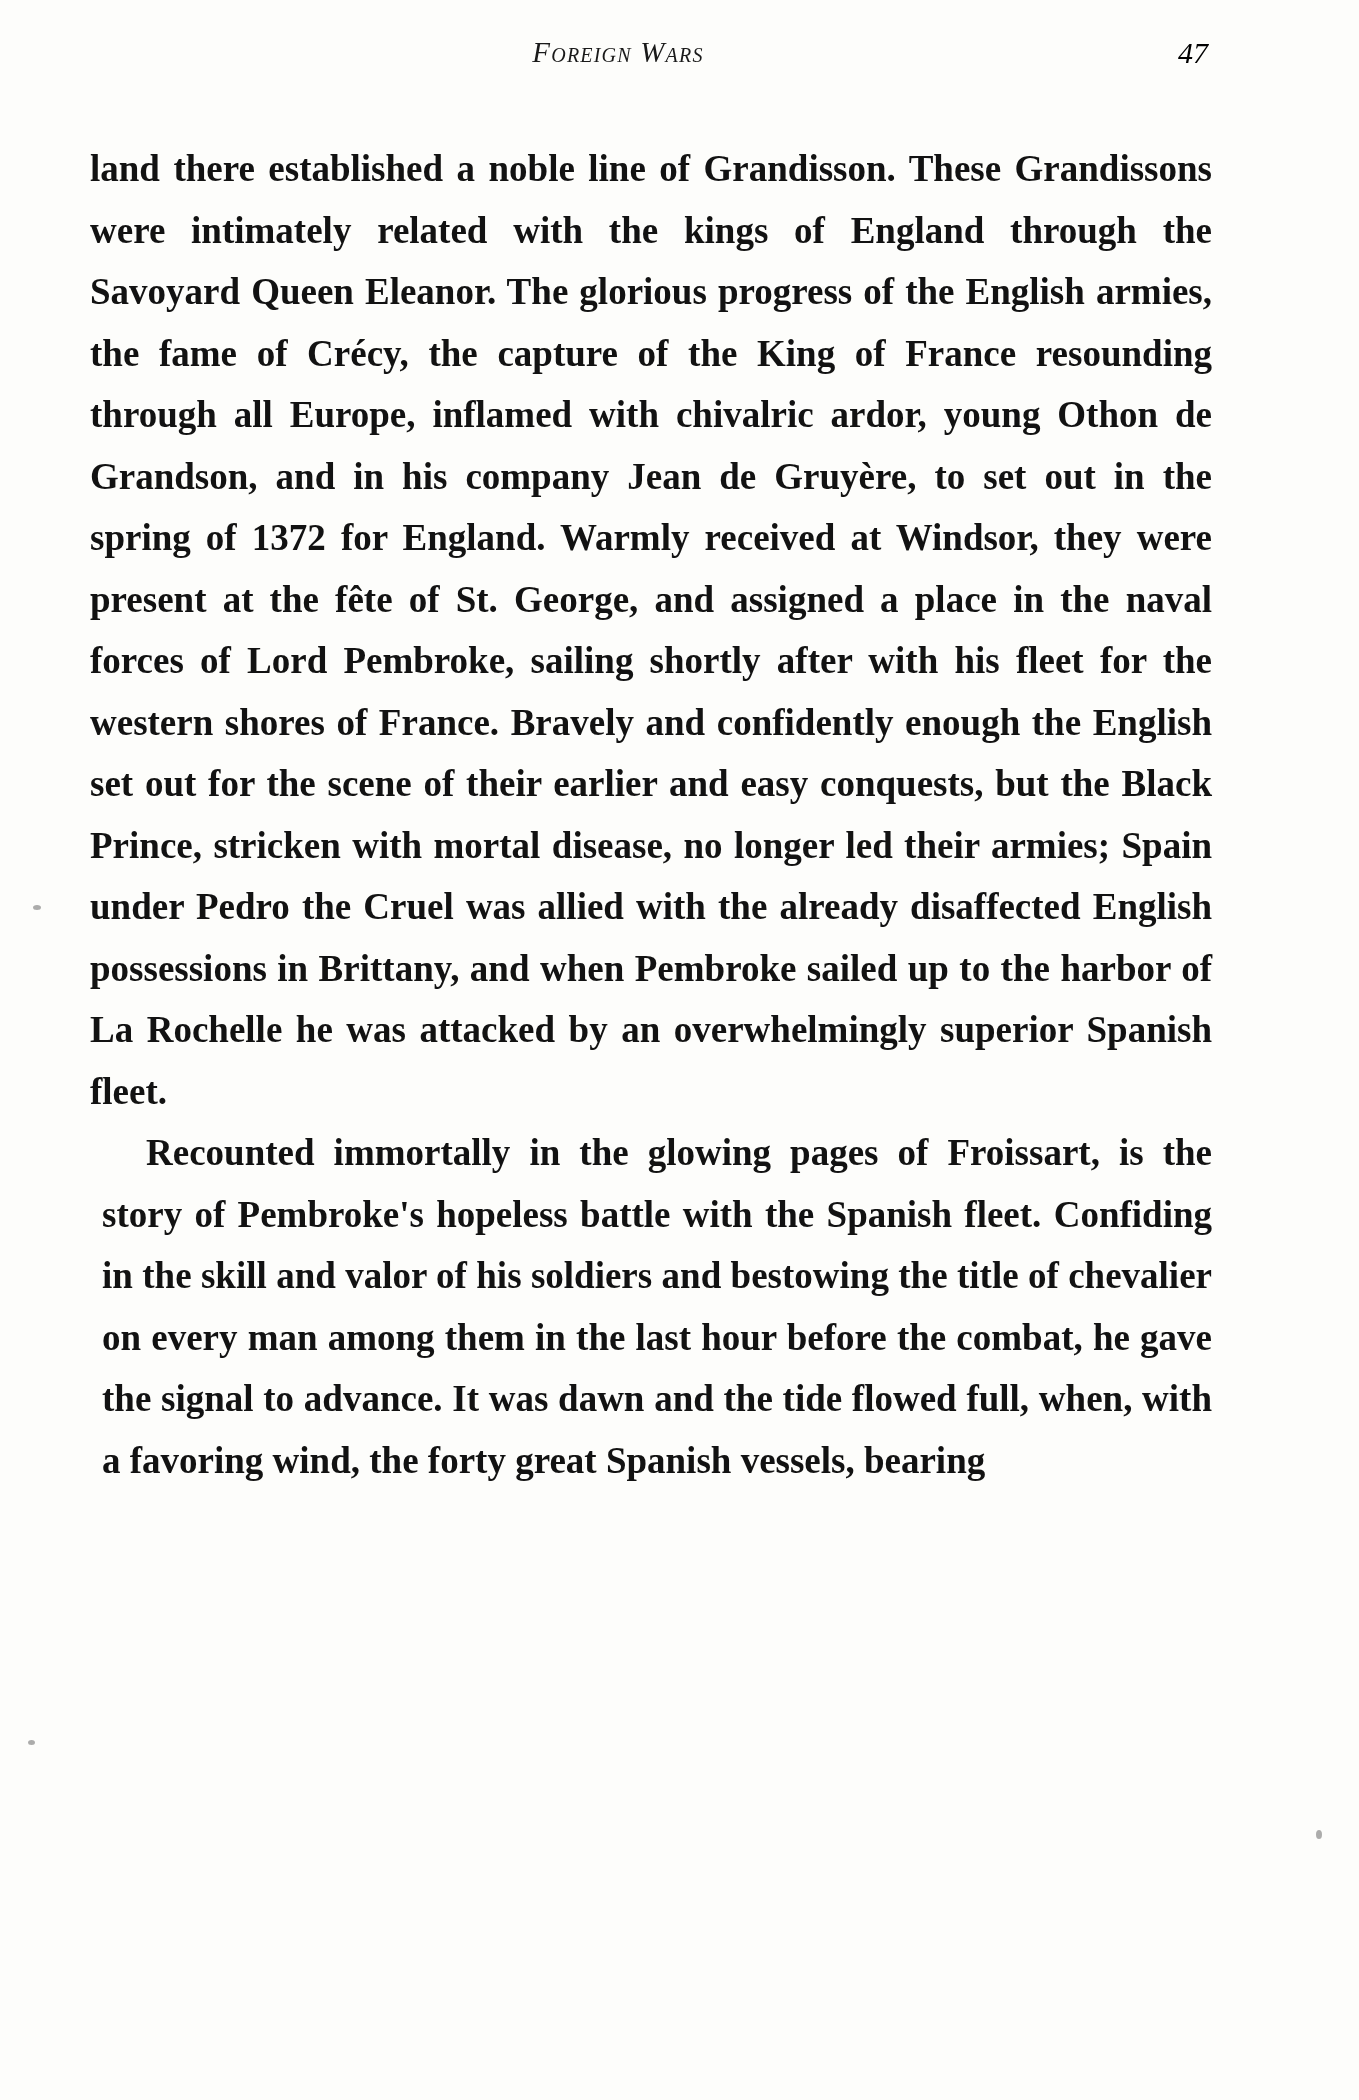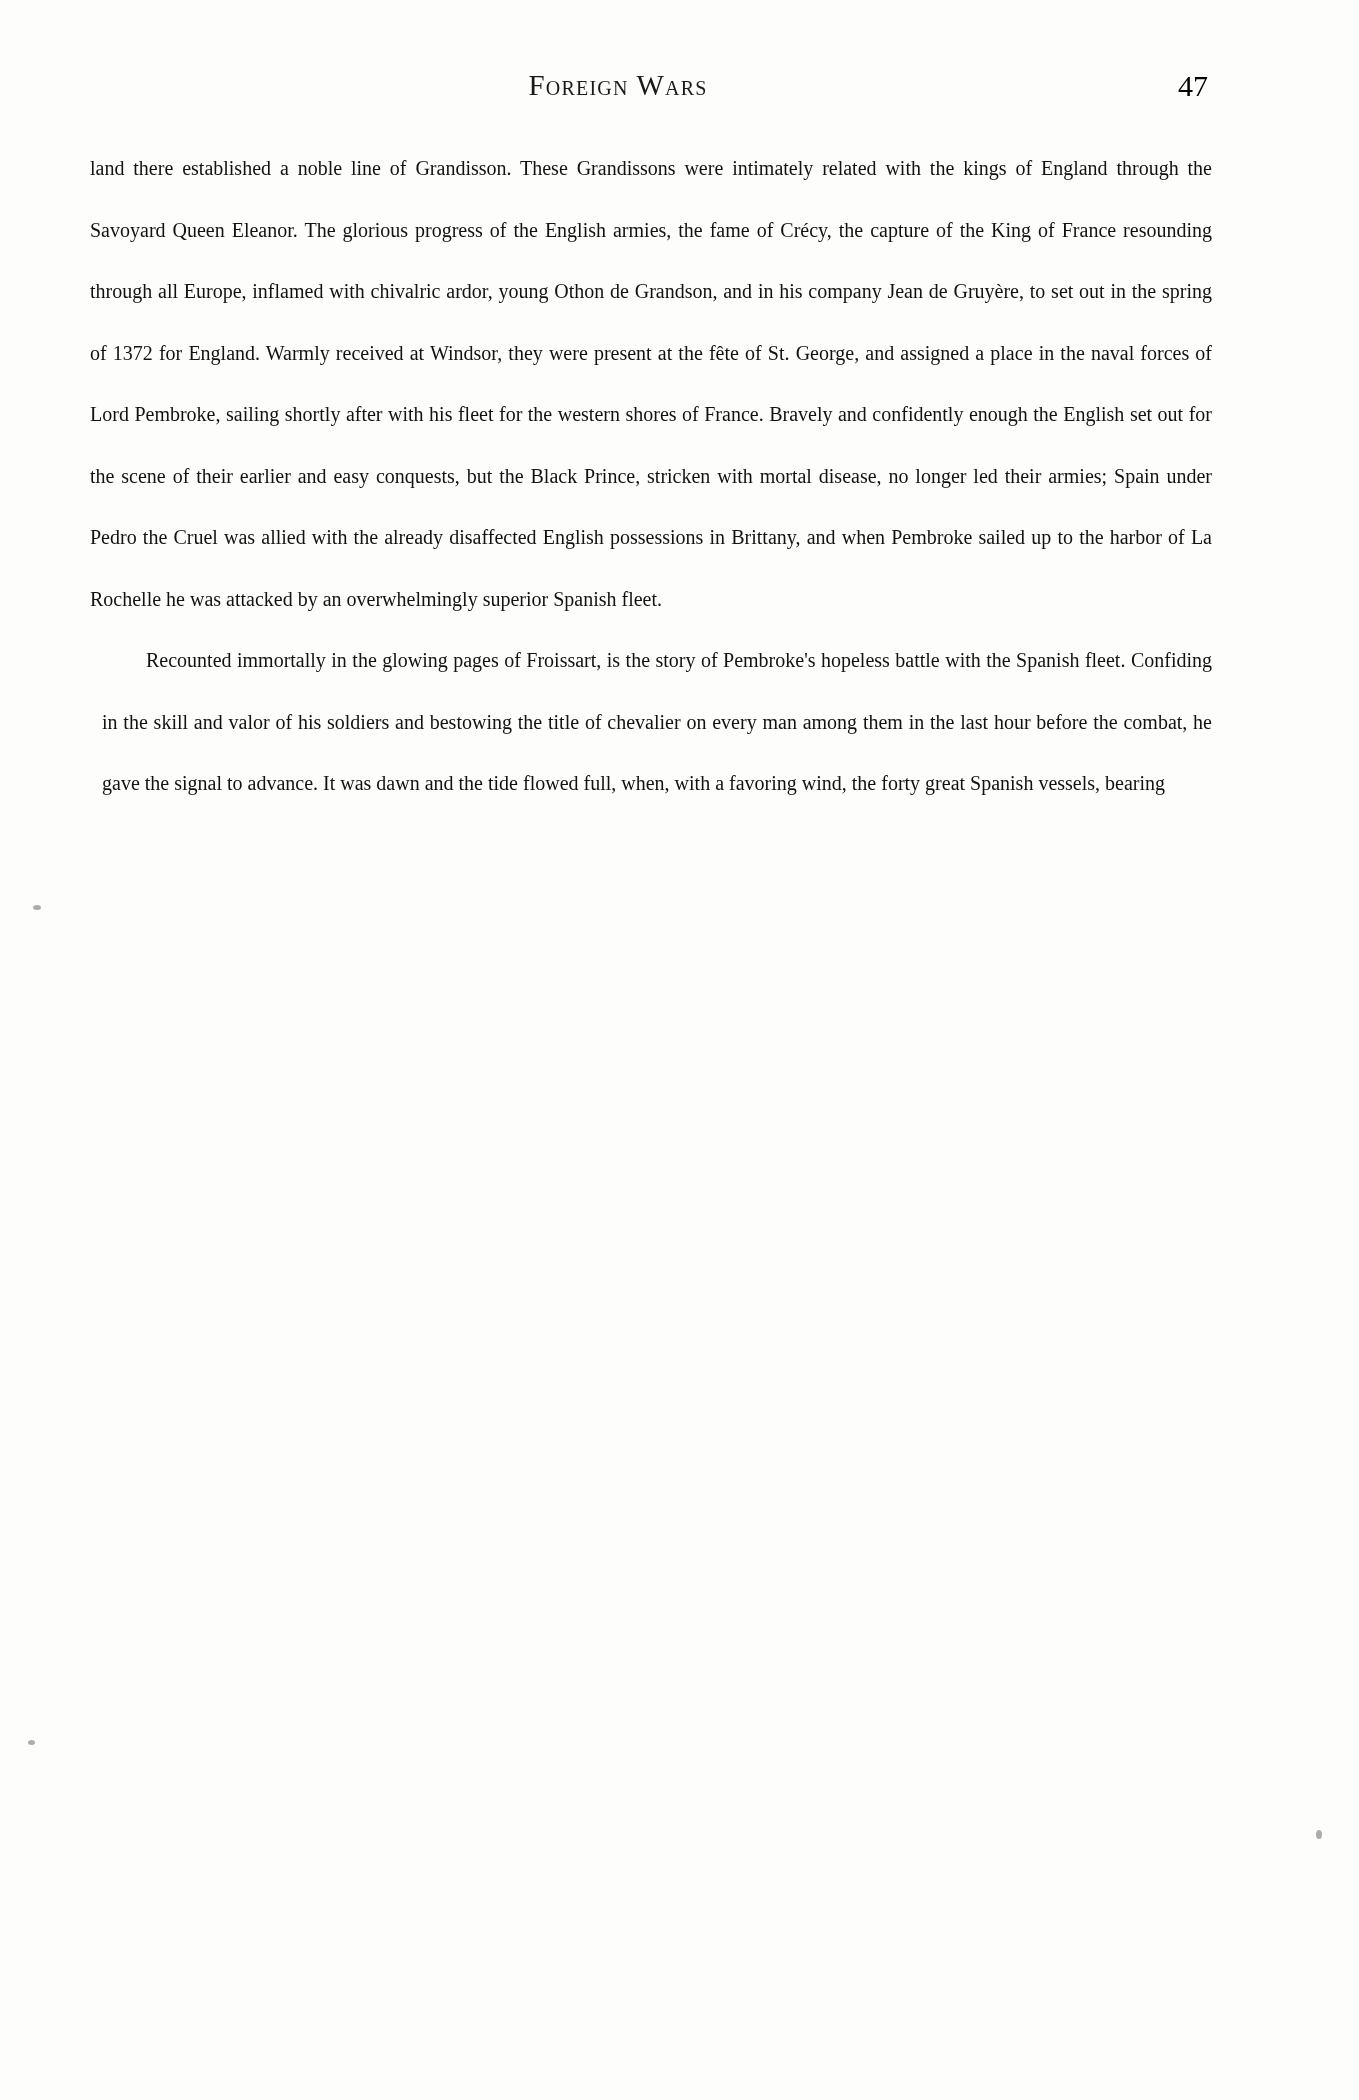--- a/index.html
+++ b/index.html
@@ -19,23 +19,24 @@
     position: absolute;
     left: 0;
     top: 0;
     width: 1359px;
     height: 2100px;
     background: #fdfdfb;
   }
   .header {
     position: absolute;
     left: 88px;
-    top: 69px;
+    top: 36px;
     width: 1120px;
     height: 40px;
+    font-style: italic;
   }
   .running-head {
     position: absolute;
     left: 0;
     top: 0;
     width: 1060px;
     text-align: center;
     font-variant: small-caps;
     font-size: 29px;
     letter-spacing: 1.2px;
@@ -47,23 +48,24 @@
     right: 0;
     top: 0;
     font-size: 30px;
     color: #000000;
   }
   .body-text {
     position: absolute;
     left: 90px;
     top: 138px;
     width: 1122px;
-    font-size: 20px;
+    font-size: 37px;
     line-height: 61.5px;
     color: #121212;
+    font-weight: bold;
   }
   .para {
     margin: 0;
     text-align: justify;
     text-justify: inter-word;
   }
   .para + .para {
     margin-top: 0;
     margin-left: 12px;
   }

